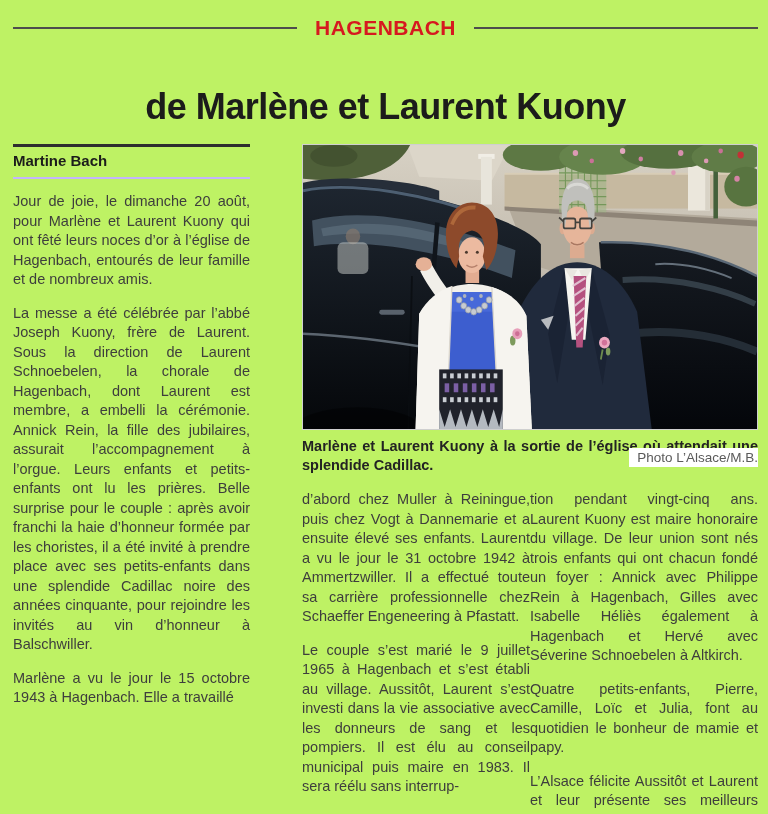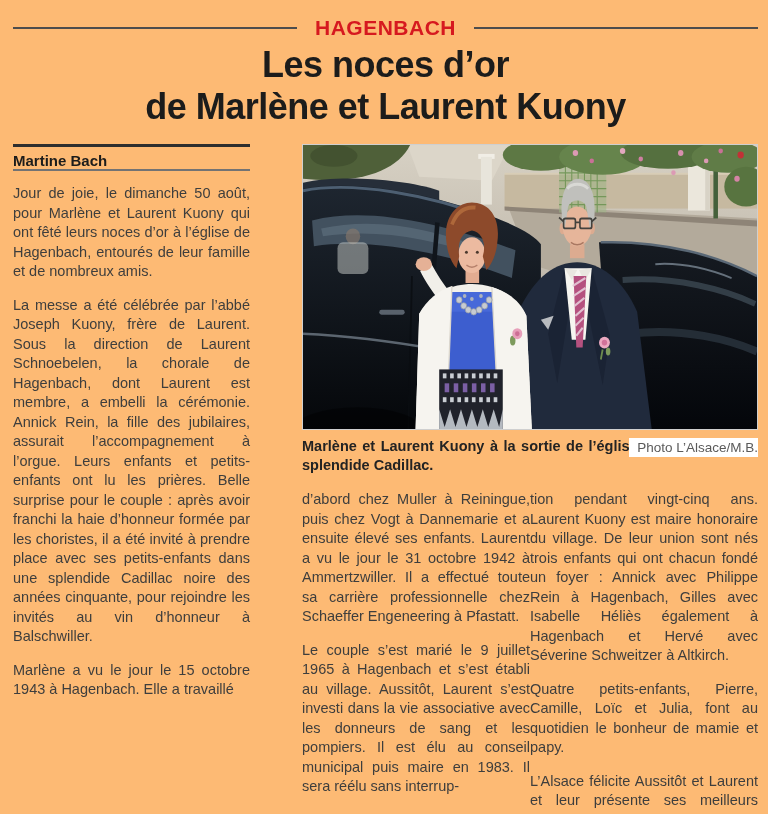--- a/index.html
+++ b/index.html
@@ -1,69 +1,69 @@
 <!DOCTYPE html>
 <html lang="fr"><head>
 <meta charset="utf-8">
 <style>
   html,body{margin:0;padding:0;background:#ffffff;}
   body{width:768px;height:814px;overflow:hidden;font-family:"Liberation Sans",sans-serif;}
-  .page{position:relative;width:768px;height:814px;box-sizing:border-box;padding:8px 10px 0 13px;background:#fdba74;}
+  .page{position:relative;width:768px;height:814px;box-sizing:border-box;padding:8px 10px 0 13px;background:#bef264;}
 
   
   .kicker-row{display:flex;align-items:center;gap:18px;margin:8px 0 2px;}
   .kicker-rule{flex:1;height:2px;background:#4d4d4d;}
   .kicker{color:#d6191f;font-size:21px;font-weight:700;letter-spacing:.5px;white-space:nowrap;}
 
   
   .headline{text-align:center;color:#1c1c1b;font-weight:700;font-size:36px;line-height:42px;letter-spacing:-.5px;margin:4px 0 16px;}
 
   
   .content{display:flex;gap:16px;align-items:flex-start;}
   .col-left{flex:0 0 237px;width:237px;}
   .right-area{flex:1;min-width:0;margin-left:36px;}
 
-  .byline{border-top:3px solid #2e2e2e;border-bottom:2px solid #737373;padding:5px 0 0;font-size:15px;font-weight:700;color:#1c1c1b;margin-bottom:13px;}
+  .byline{border-top:3px solid #2e2e2e;border-bottom:2px solid #c4b5fd;padding:5px 0 8px;font-size:15px;font-weight:700;color:#1c1c1b;margin-bottom:13px;}
 
   p.body{font-size:14.5px;line-height:19.5px;color:#3e3e3d;text-align:justify;margin:0 0 14px;}
   p.body:last-child{margin-bottom:0;}
   .ital{}
 
   
   .photo-frame{border:1px solid #cfcfcf;line-height:0;background:#e9e6df;}
   .photo-frame svg{display:block;width:100%;height:284px;}
 
   .caption{position:relative;margin-top:7px;font-size:14.5px;line-height:19px;}
   .caption .cap-text{display:block;font-weight:700;color:#232323;text-align:justify;}
-  .caption .credit{position:absolute;right:0;bottom:18px;font-weight:400;font-size:13.5px;color:#5a5a5a;background:#fff;padding-left:8px;}
+  .caption .credit{position:absolute;right:0;bottom:8px;font-weight:400;font-size:13.5px;color:#5a5a5a;background:#fff;padding-left:8px;}
 
   .two-cols{display:flex;margin-top:15px;justify-content:center;}
   .two-cols .col{flex:1;min-width:0;}
 </style>
 </head>
 <body>
 
 <div class="page">
 
   <div class="kicker-row">
     <div class="kicker-rule"></div>
     <div class="kicker">HAGENBACH</div>
     <div class="kicker-rule"></div>
   </div>
 
   <h1 class="headline">
-    <span>Les noces d’or</span><br>
+    <br>
     <span>de Marlène et Laurent Kuony</span>
   </h1>
 
   <div class="content">
 
     <div class="col-left">
       <div class="byline">Martine Bach</div>
-      <p class="body">Jour de joie, le dimanche 50 août, pour Marlène et Laurent Kuony qui ont fêté leurs noces d’or à l’église de Hagenbach, entourés de leur famille et de nombreux amis.</p>
+      <p class="body">Jour de joie, le dimanche 20 août, pour Marlène et Laurent Kuony qui ont fêté leurs noces d’or à l’église de Hagenbach, entourés de leur famille et de nombreux amis.</p>
       <p class="body">La messe a été célébrée par l’abbé Joseph Kuony, frère de Laurent. Sous la direction de Laurent Schnoebelen, la chorale de Hagenbach, dont Laurent est membre, a embelli la cérémonie. Annick Rein, la fille des jubilaires, assurait l’accompagnement à l’orgue. Leurs enfants et petits-enfants ont lu les prières. Belle surprise pour le couple : après avoir franchi la haie d’honneur formée par les choristes, il a été invité à prendre place avec ses petits-enfants dans une splendide Cadillac noire des années cinquante, pour rejoindre les invités au vin d’honneur à Balschwiller.</p>
       <p class="body">Marlène a vu le jour le 15 octobre 1943 à Hagenbach. Elle a travaillé</p>
     </div>
 
     <div class="right-area">
 
       <div class="photo-frame">
         <svg viewBox="0 0 500 286" preserveAspectRatio="none">
           <defs>
             <linearGradient id="gPav" x1="0" y1="0" x2="0" y2="1">
@@ -257,21 +257,21 @@
         <span class="cap-text">Marlène et Laurent Kuony à la sortie de l’église où attendait une splendide Cadillac.</span>
         <span class="credit">Photo L’Alsace/M.B.</span>
       </div>
 
       <div class="two-cols">
         <div class="col">
           <p class="body">d’abord chez Muller à Reiningue, puis chez Vogt à Dannemarie et a ensuite élevé ses enfants. Laurent a vu le jour le 31 octobre 1942 à Ammertzwiller. Il a effectué toute sa carrière professionnelle chez Schaeffer Engeneering à Pfastatt.</p>
           <p class="body">Le couple s’est marié le 9 juillet 1965 à Hagenbach et s’est établi au village. Aussitôt, Laurent s’est investi dans la vie associative avec les donneurs de sang et les pompiers. Il est élu au conseil municipal puis maire en 1983. Il sera réélu sans interrup-</p>
         </div>
         <div class="col">
-          <p class="body">tion pendant vingt-cinq ans. Laurent Kuony est maire honoraire du village. De leur union sont nés trois enfants qui ont chacun fondé un foyer : Annick avec Philippe Rein à Hagenbach, Gilles avec Isabelle Héliès également à Hagenbach et Hervé avec Séverine Schweitzer à Altkirch.</p>
+          <p class="body">tion pendant vingt-cinq ans. Laurent Kuony est maire honoraire du village. De leur union sont nés trois enfants qui ont chacun fondé un foyer : Annick avec Philippe Rein à Hagenbach, Gilles avec Isabelle Héliès également à Hagenbach et Hervé avec Séverine Schnoebelen à Altkirch.</p>
           <p class="body">Quatre petits-enfants, Pierre, Camille, Loïc et Julia, font au quotidien le bonheur de mamie et papy.</p>
           <p class="body"><span class="ital">L’Alsace</span><span> félicite Aussitôt et Laurent et leur présente ses meilleurs vœux.</span></p>
         </div>
       </div>
 
     </div>
   </div>
 </div>
 
 </body></html>

